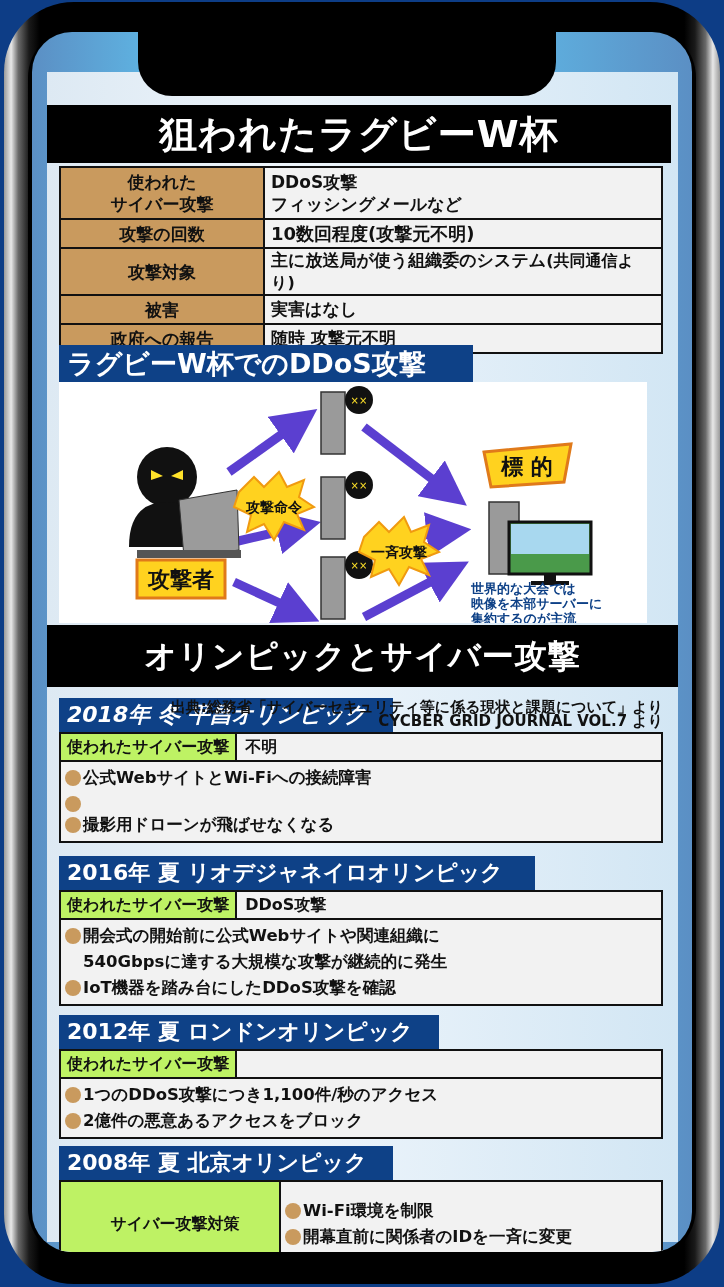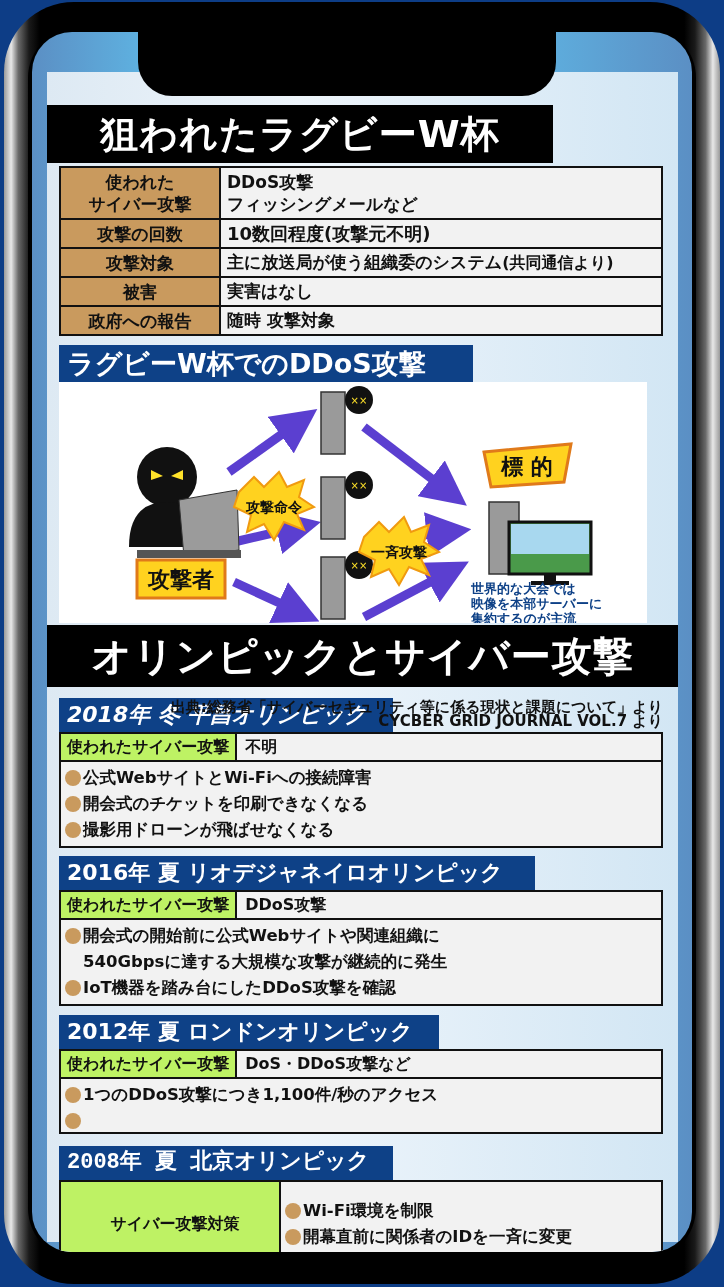--- a/index.html
+++ b/index.html
@@ -26,26 +26,26 @@
   }
   .content {
     position: absolute; left: 15px; top: 40px; width: 631px; height: 1170px;
     background: linear-gradient(90deg, #dde9f3 0%, #eef5fb 40%, #d2e6f4 100%);
   }
 
   .black-title {
     position: absolute; background: #000; color: #fff;
     text-align: center; font-weight: bold; letter-spacing: 1px;
   }
-  .title-1 { left: 0; top: 33px; width: 506px; height: 58px; font-size: 38px; line-height: 58px; }
-  .title-2 { left: 0; top: 553px; width: 631px; height: 62px; font-size: 40px; line-height: 62px; }
+  .title-1 { left: 0; top: 33px; width: 624px; height: 58px; font-size: 38px; line-height: 58px; }
+  .title-2 { left: 0; top: 553px; width: 631px; height: 62px; font-size: 32px; line-height: 62px; }
 
   table.info { position: absolute; left: 12px; top: 94px; width: 604px; border-collapse: collapse; }
   table.info td { border: 2px solid #111; font-weight: bold; color: #111; font-size: 17px; padding: 0 6px; height: 29px; }
-  table.info td.k { background: #c99a5e; text-align: center; width: 160px; line-height: 20px; }
+  table.info td.k { background: #c99a5e; text-align: center; width: 204px; line-height: 20px; }
   table.info td.v { background: #f2f2f2; }
   table.info .small { font-size: 16px; }
 
   .blue-head {
     position: absolute; background: #0e4187; color: #fff; font-weight: bold;
     white-space: nowrap; padding-left: 8px;
   }
   .ddos-head { left: 12px; top: 273px; width: 414px; height: 38px; font-size: 27px; line-height: 38px; }
 
   .diagram {
@@ -94,21 +94,21 @@
       <tr>
         <td class="k">攻撃対象</td>
         <td class="v"><span>主に放送局が使う組織委のシステム</span><span class="small">(共同通信より)</span></td>
       </tr>
       <tr>
         <td class="k">被害</td>
         <td class="v">実害はなし</td>
       </tr>
       <tr>
         <td class="k">政府への報告</td>
-        <td class="v">随時 攻撃対象</td>
+        <td class="v">随時 攻撃元不明</td>
       </tr>
     </tbody>
       </table>
 
     <div class="blue-head ddos-head">ラグビーW杯でのDDoS攻撃</div>
 
     <div class="diagram">
       <svg width="588" height="241" viewBox="0 0 588 241">
         <defs>
           <marker id="ah" markerWidth="5" markerHeight="5" refX="2.5" refY="2.5" orient="auto">
@@ -189,21 +189,20 @@
         <div class="k">使われたサイバー攻撃</div>
         <div class="v">不明</div>
       </div>
       <div class="sec-list">
         <div class="bullet">
             <span class="dot"></span>
             <span class="txt">公式WebサイトとWi-Fiへの接続障害</span>
           </div>
         <div class="bullet">
             <span class="dot"></span>
-            <span class="txt">開会式のチケットを印刷できなくなる</span>
           </div>
         <div class="bullet">
             <span class="dot"></span>
             <span class="txt">撮影用ドローンが飛ばせなくなる</span>
           </div>
       </div>
     </div>
 
     <div class="section" style="top:784px;">
       <div class="sec-head" style="width:476px;">2016年 夏 リオデジャネイロオリンピック</div>
@@ -221,35 +220,35 @@
             <span class="dot"></span>
             <span class="txt">IoT機器を踏み台にしたDDoS攻撃を確認</span>
           </div>
       </div>
     </div>
 
     <div class="section" style="top:943px;">
       <div class="sec-head" style="width:380px;">2012年 夏 ロンドンオリンピック</div>
       <div class="sec-row">
         <div class="k">使われたサイバー攻撃</div>
-        <div class="v">DoS・DDoS攻撃など</div>
       </div>
       <div class="sec-list">
         <div class="bullet">
             <span class="dot"></span>
             <span class="txt">1つのDDoS攻撃につき1,100件/秒のアクセス</span>
           </div>
         <div class="bullet">
             <span class="dot"></span>
+            <span class="txt">2億件の悪意あるアクセスをブロック</span>
           </div>
       </div>
     </div>
 
     <div class="section" style="top:1074px;">
-      <div class="sec-head" style="width:334px;font-family:Liberation Mono, monospace;">2008年 夏 北京オリンピック</div>
+      <div class="sec-head" style="width:334px;">2008年 夏 北京オリンピック</div>
       <div class="sec-row" style="border-bottom:2px solid #111;">
         <div class="k" style="width:220px;display:flex;align-items:center;justify-content:center;padding-left:16px;">サイバー攻撃対策</div>
         <div style="padding:16px 4px;">
           <div class="bullet">
               <span class="dot"></span>
               <span class="txt">Wi-Fi環境を制限</span>
             </div>
           <div class="bullet">
               <span class="dot"></span>
               <span class="txt">開幕直前に関係者のIDを一斉に変更</span>

